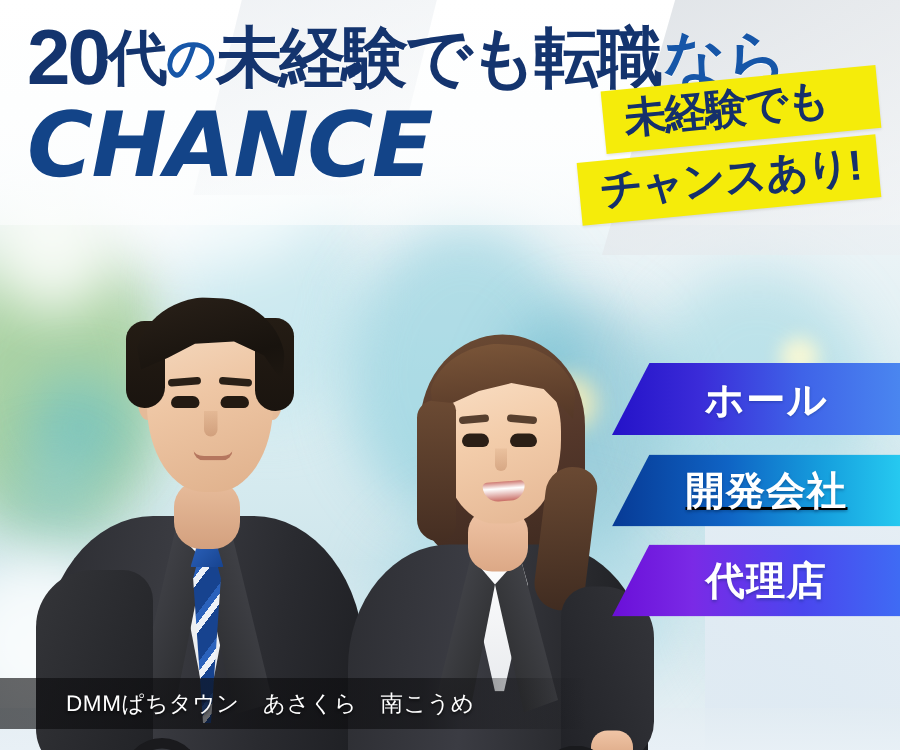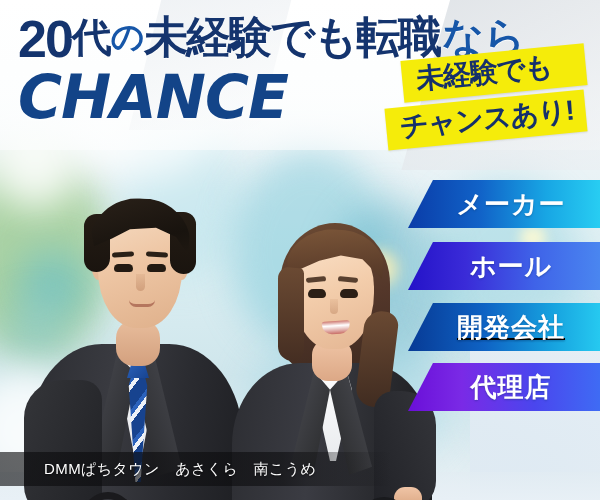--- a/index.html
+++ b/index.html
@@ -233,21 +233,21 @@
     border:6px solid #191a1d; border-bottom:none;
     border-radius:24px 24px 0 0;
   }
 
   
   .headline {
     position:absolute; left:18px; top:14px; width:420px;
     z-index:6;
   }
   .line1 {
-    display:flex; align-items:flex-start;
+    display:flex; align-items:center;
     font-weight:bold; letter-spacing:-.5px; white-space:nowrap;
     text-shadow:0 1px 0 rgba(255,255,255,.8);
   }
   .num20 {
     font-size:52px; line-height:50px; font-weight:bold;
     color:#14346e; letter-spacing:-2px;
   }
   .t-dai {
     font-size:40px; line-height:46px; color:#14346e; font-weight:bold;
     letter-spacing:-1px;
@@ -434,23 +434,20 @@
   <div class="ribbons">
     <div class="ribbon r1">
       <span>未経験でも</span>
     </div>
     <div class="ribbon r2">
       <span>チャンスあり!</span>
     </div>
   </div>
 
   <div class="cats">
-    <div class="cat c1">
-      <span>メーカー</span>
-    </div>
     <div class="cat c2">
       <span>ホール</span>
     </div>
     <div class="cat c3">
       <span>開発会社</span>
     </div>
     <div class="cat c4">
       <span>代理店</span>
     </div>
   </div>

